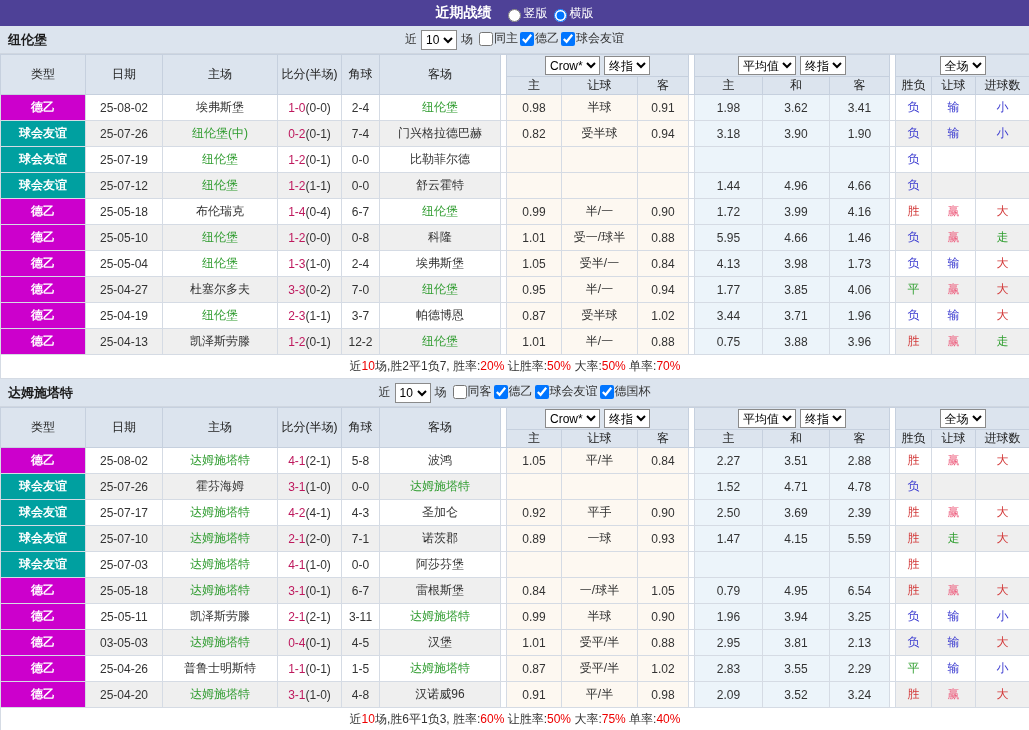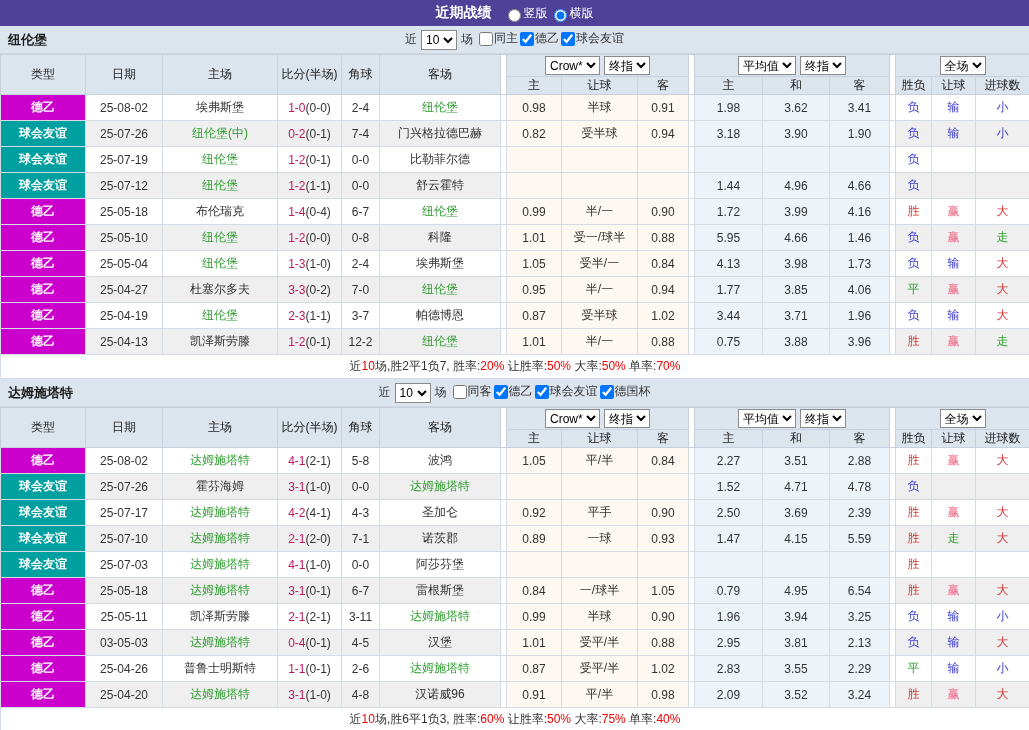--- a/index.html
+++ b/index.html
@@ -567,21 +567,21 @@
         <td class="gut"></td>
         <td style="color: rgb(59, 59, 208);">负</td>
         <td style="color: rgb(59, 59, 208);">输</td>
         <td style="color: rgb(211, 58, 58);">大</td>
       </tr>
       <tr>
         <td class="badge" style="background: rgb(204, 0, 204);">德乙</td>
         <td>25-04-26</td>
         <td>普鲁士明斯特</td>
         <td><span class="score-main">1-1</span><span class="score-half">(0-1)</span></td>
-        <td>2-6</td>
+        <td>1-5</td>
         <td class="focus">达姆施塔特</td>
         <td class="gut"></td>
         <td class="crow">0.87</td>
         <td class="crow">受平/半</td>
         <td class="crow">1.02</td>
         <td class="gut"></td>
         <td class="avg">2.83</td>
         <td class="avg">3.55</td>
         <td class="avg">2.29</td>
         <td class="gut"></td>

